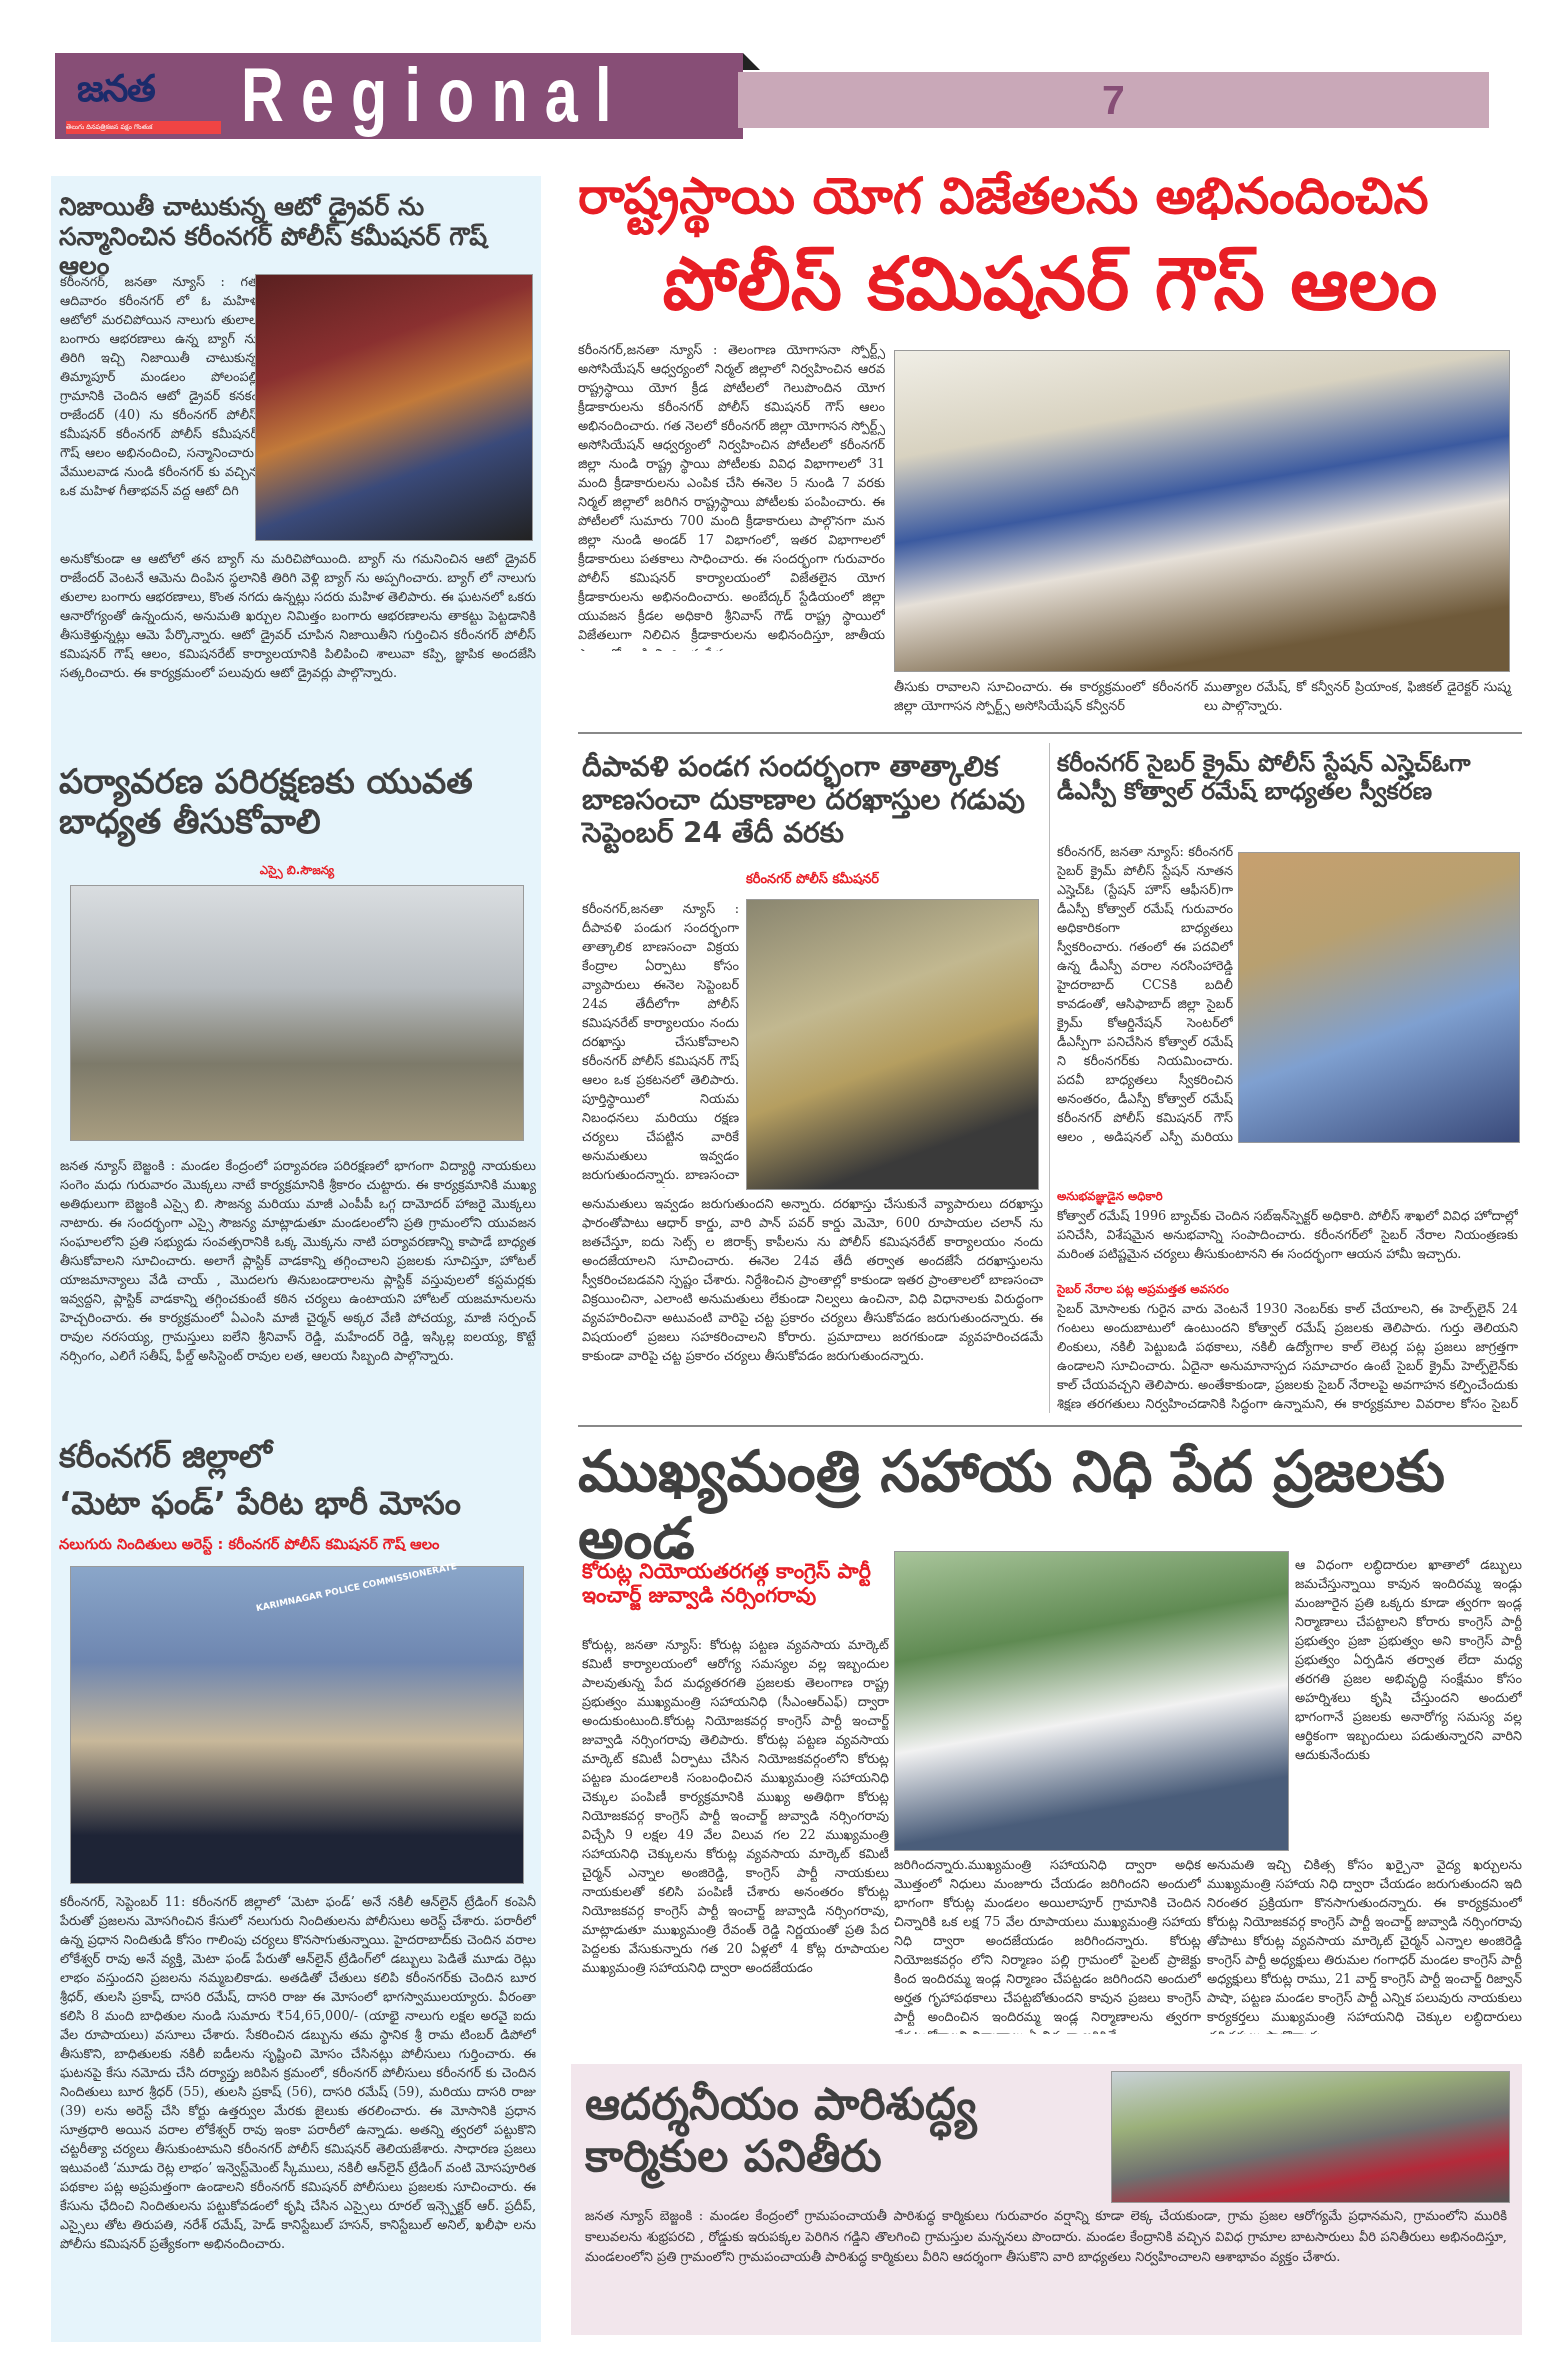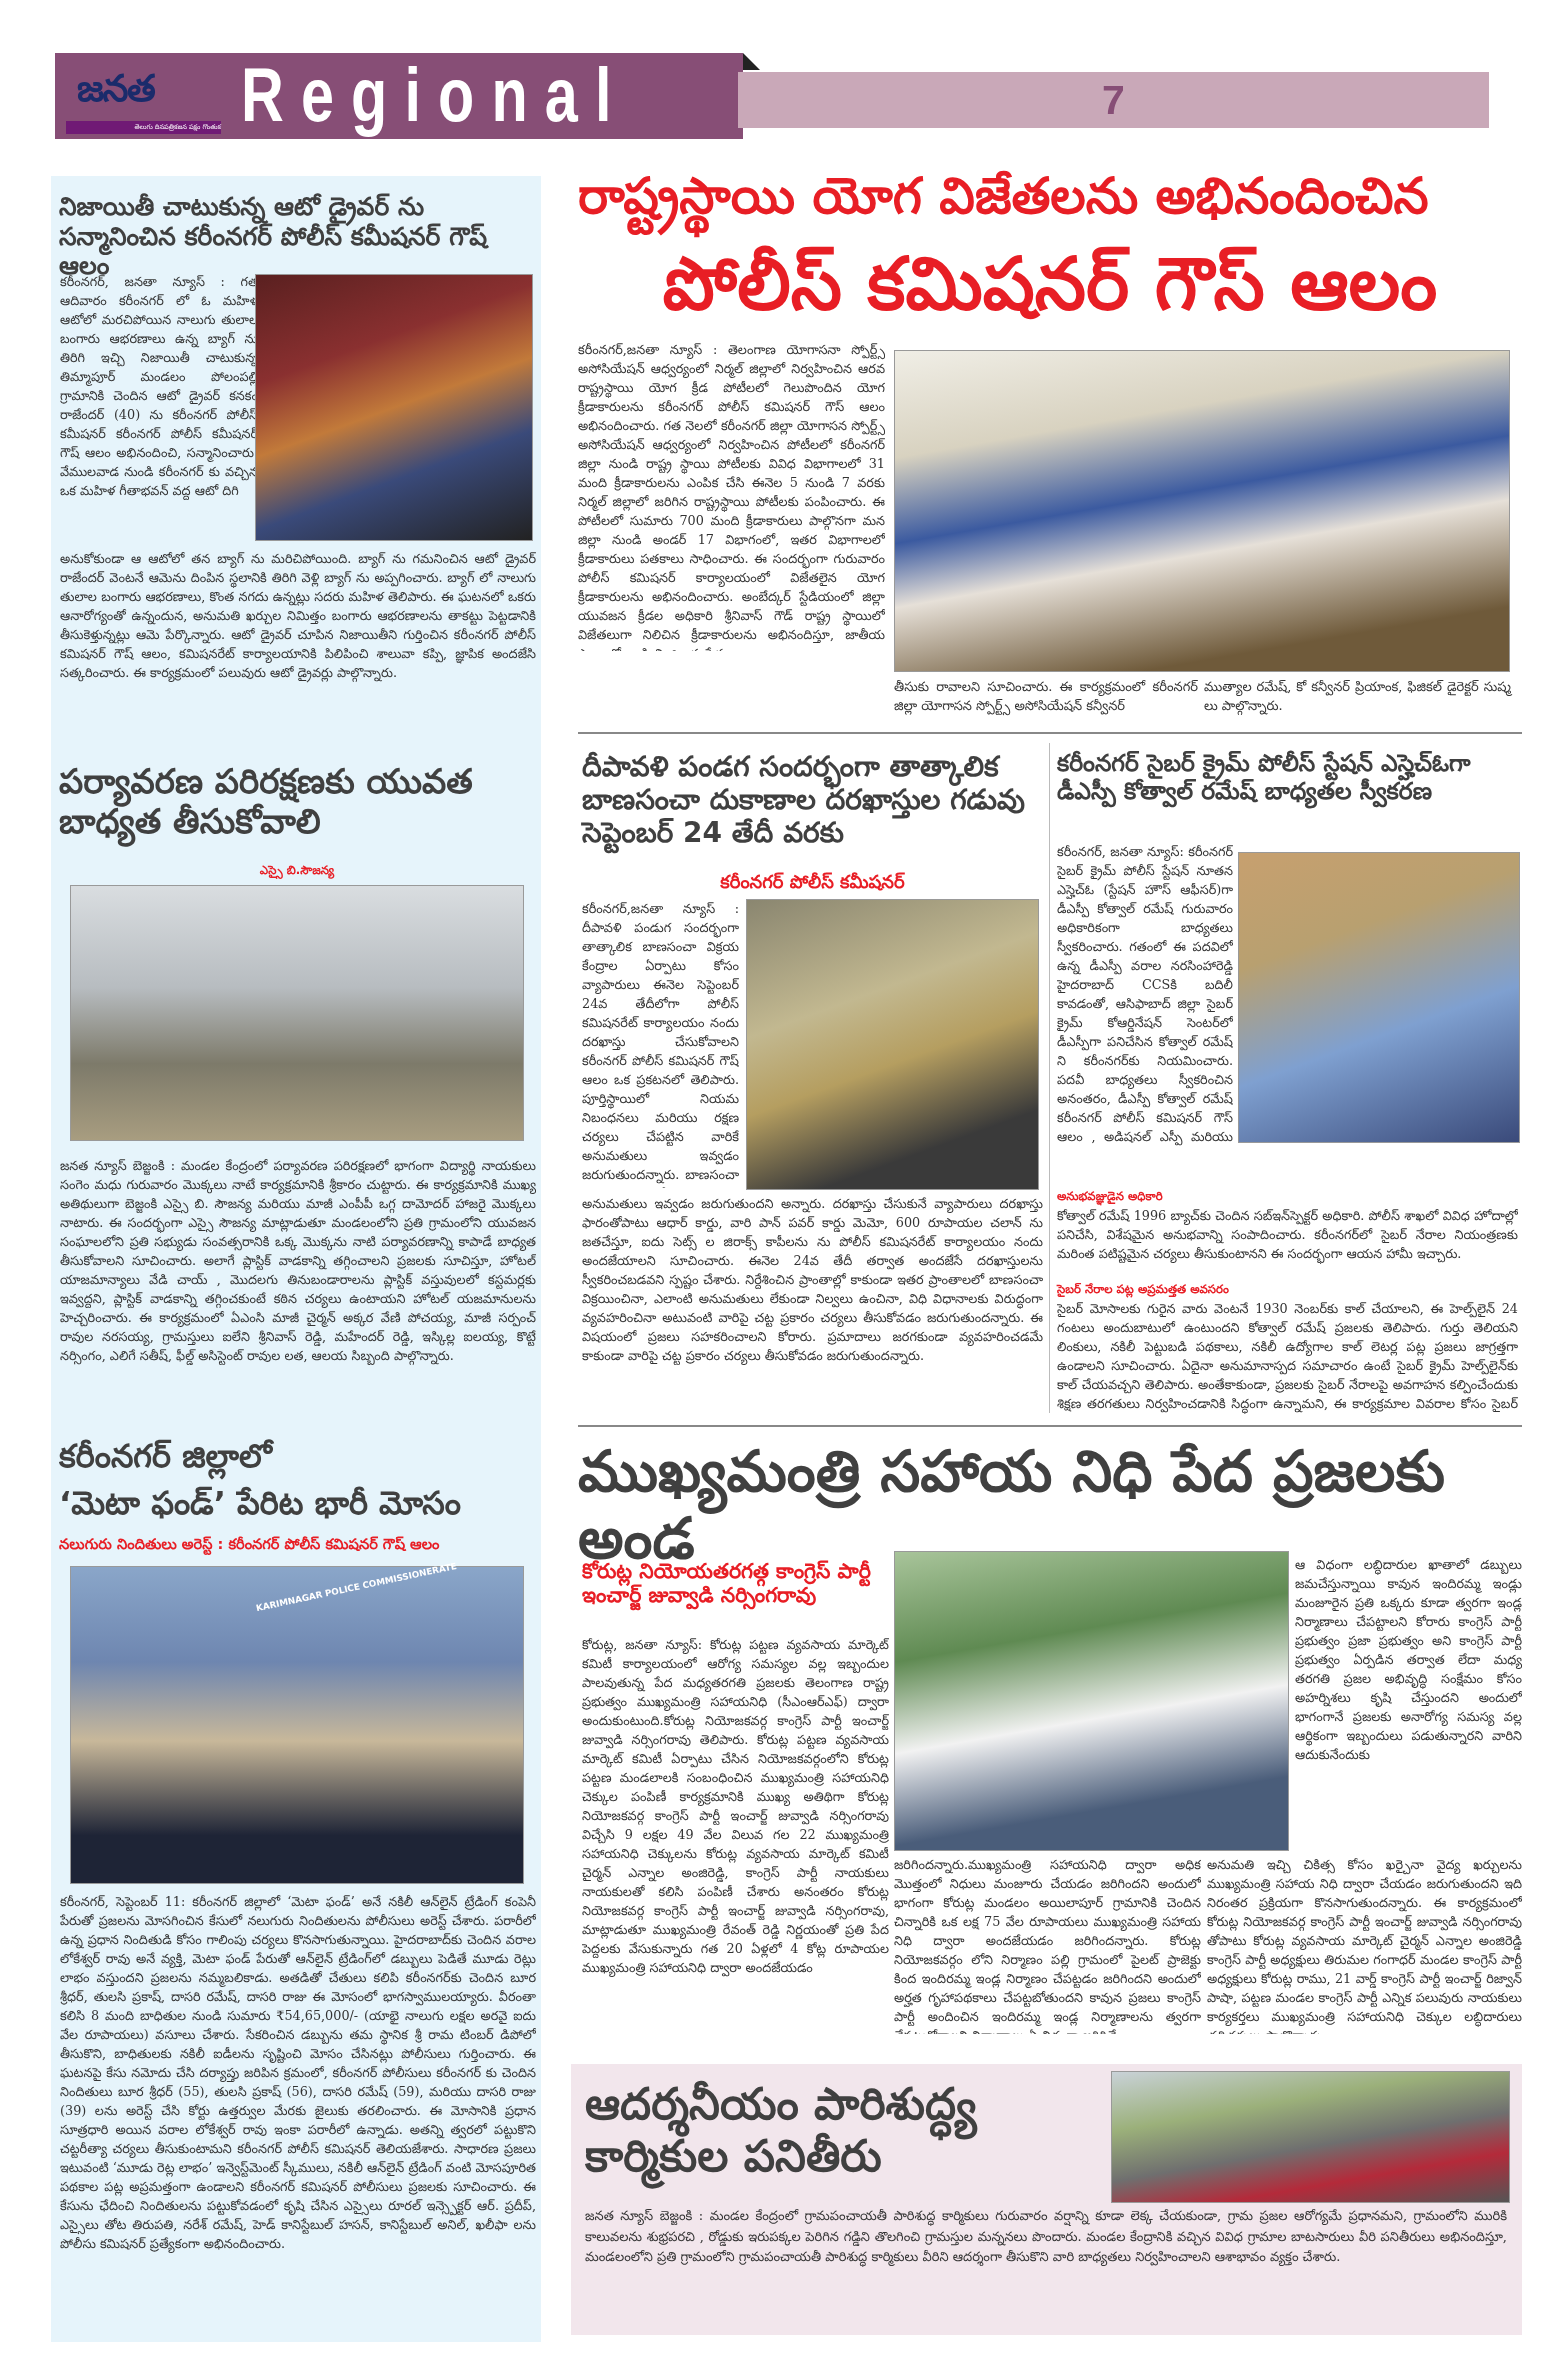--- a/index.html
+++ b/index.html
@@ -1,20 +1,20 @@
 <!DOCTYPE html>
 <html style="font-size:11.7px"><head>
 <meta charset="utf-8">
 <style>
 *{box-sizing:border-box;margin:0;padding:0}
 body{width:1556px;height:2377px;background:#fff;font-family:"DejaVu Serif",serif;color:#222;position:relative;overflow:hidden}
 .abs{position:absolute}
 .masthead{left:55px;top:53px;width:688px;height:86px;background:#874e76}
 .logo-word{left:77px;top:67px;font-family:"DejaVu Sans",sans-serif;font-weight:bold;font-size:37px;color:#1a2b6b;letter-spacing:-1.5px}
-.logo-band{left:66px;top:121px;width:155px;height:13px;background:#701a75;color:#fff;font-size:6.6px;font-family:"DejaVu Sans",sans-serif;display:flex;justify-content:flex-end;align-items:center}
+.logo-band{left:66px;top:121px;width:155px;height:13px;background:#ef4444;color:#fff;font-size:6.6px;font-family:"DejaVu Sans",sans-serif;display:flex;justify-content:flex-start;align-items:center}
 .section-title{left:241px;top:51px;font-family:"Liberation Sans",sans-serif;font-weight:bold;font-size:76px;color:#fff;letter-spacing:22px;transform:scaleX(0.78);transform-origin:left top;line-height:88px}
 .tri{left:743px;top:53px;width:0;height:0;border-top:17.6px solid transparent;border-left:17.6px solid #222}
 .infobar{left:738px;top:72px;width:751px;height:56px;background:#c9a8b8;display:flex;align-items:center}
 .info-url{width:351px;text-align:center;font-family:"Liberation Sans",sans-serif;font-size:26px;color:#222;border-right:1.5px solid #fff;height:100%;line-height:56px}
 .info-date{width:333px;text-align:center;font-family:"DejaVu Sans",sans-serif;font-weight:bold;font-size:22px;color:#222;border-right:1.5px solid #fff;height:100%;line-height:56px}
 .info-page{flex:1;text-align:center;font-family:"Liberation Sans",sans-serif;font-weight:bold;font-size:41px;color:#874e76;line-height:56px}
 .lcol{left:51px;top:176px;width:490px;height:2166px;background:#e6f4fb}
 .hl{font-family:"DejaVu Sans",sans-serif;font-weight:bold;color:#404040;line-height:1.18}
 .red{color:#e81e25}
 .body{font-family:"DejaVu Serif",serif;font-size:12.8px;line-height:19px;color:#333;text-align:justify}
@@ -63,21 +63,21 @@
 <div class="abs hl red" style="left:578px;top:167px;width:944px;font-size:50px;text-align:left">రాష్ట్రస్థాయి యోగ విజేతలను అభినందించిన</div>
 <div class="abs hl red" style="left:578px;top:241px;width:944px;font-size:73px;text-align:center">పోలీస్ కమిషనర్ గౌస్ ఆలం</div>
 <div class="abs body" style="left:578px;top:340px;width:307px;height:311px;overflow:hidden">కరీంనగర్,జనతా న్యూస్ : తెలంగాణ యోగాసనా స్పోర్ట్స్ అసోసియేషన్ ఆధ్వర్యంలో నిర్మల్ జిల్లాలో నిర్వహించిన ఆరవ రాష్ట్రస్థాయి యోగ క్రీడ పోటీలలో గెలుపొందిన యోగ క్రీడాకారులను కరీంనగర్ పోలీస్ కమిషనర్ గౌస్ ఆలం అభినందించారు. గత నెలలో కరీంనగర్ జిల్లా యోగాసన స్పోర్ట్స్ అసోసియేషన్ ఆధ్వర్యంలో నిర్వహించిన పోటీలలో కరీంనగర్ జిల్లా నుండి రాష్ట్ర స్థాయి పోటీలకు వివిధ విభాగాలలో 31 మంది క్రీడాకారులను ఎంపిక చేసి ఈనెల 5 నుండి 7 వరకు నిర్మల్ జిల్లాలో జరిగిన రాష్ట్రస్థాయి పోటీలకు పంపించారు. ఈ పోటీలలో సుమారు 700 మంది క్రీడాకారులు పాల్గొనగా మన జిల్లా నుండి అండర్ 17 విభాగంలో, ఇతర విభాగాలలో క్రీడాకారులు పతకాలు సాధించారు. ఈ సందర్భంగా గురువారం పోలీస్ కమిషనర్ కార్యాలయంలో విజేతలైన యోగ క్రీడాకారులను అభినందించారు. అంబేద్కర్ స్టేడియంలో జిల్లా యువజన క్రీడల అధికారి శ్రీనివాస్ గౌడ్ రాష్ట్ర స్థాయిలో విజేతలుగా నిలిచిన క్రీడాకారులను అభినందిస్తూ, జాతీయ స్థాయిలో రాణించి జిల్లాకు పేరు</div>
 <div class="abs photo" style="left:894px;top:350px;width:616px;height:322px;background:linear-gradient(170deg,#f0eee6,#d8d2c0 25%,#3b5aa0 45%,#e6e0d8 60%,#6f5a3a 85%)"></div>
 <div class="abs caption" style="left:894px;top:677px;width:304px">తీసుకు రావాలని సూచించారు. ఈ కార్యక్రమంలో కరీంనగర్ జిల్లా యోగాసన స్పోర్ట్స్ అసోసియేషన్ కన్వీనర్</div>
 <div class="abs caption" style="left:1204px;top:677px;width:307px">ముత్యాల రమేష్, కో కన్వీనర్ ప్రియాంక, ఫిజికల్ డైరెక్టర్ సుష్మ లు పాల్గొన్నారు.</div>
 
 <div class="abs rule" style="left:578px;top:732px;width:944px;height:1.5px"></div>
 
 <div class="abs hl" style="left:582px;top:750px;width:461px;font-size:28px">దీపావళి పండగ సందర్భంగా తాత్కాలిక బాణసంచా దుకాణాల దరఖాస్తుల గడువు సెప్టెంబర్ 24 తేదీ వరకు</div>
-<div class="abs sub" style="left:582px;top:871px;width:461px;text-align:center;font-size:18px">కరీంనగర్ పోలీస్ కమీషనర్</div>
+<div class="abs sub" style="left:582px;top:871px;width:461px;text-align:center;font-size:13px">కరీంనగర్ పోలీస్ కమీషనర్</div>
 <div class="abs body" style="left:582px;top:899px;width:157px;height:289px;overflow:hidden">కరీంనగర్,జనతా న్యూస్ : దీపావళి పండుగ సందర్భంగా తాత్కాలిక బాణసంచా విక్రయ కేంద్రాల ఏర్పాటు కోసం వ్యాపారులు ఈనెల సెప్టెంబర్ 24వ తేదీలోగా పోలీస్ కమిషనరేట్ కార్యాలయం నందు దరఖాస్తు చేసుకోవాలని కరీంనగర్ పోలీస్ కమిషనర్ గౌష్ ఆలం ఒక ప్రకటనలో తెలిపారు. పూర్తిస్థాయిలో నియమ నిబంధనలు మరియు రక్షణ చర్యలు చేపట్టిన వారికే అనుమతులు ఇవ్వడం జరుగుతుందన్నారు. బాణసంచా విక్రయాలు జరిపే వ్యాపారులు వివిధ ప్రభుత్వ శాఖల నిర్దేశించిన పత్రాలు పొందిన తర్వాతే దరఖాస్తులు సమర్పించాలని తెలిపారు. అనంతరం ఆ ప్రాంతంలో భద్రత చర్యలు పరిశీలించి,</div>
 <div class="abs photo" style="left:746px;top:899px;width:293px;height:291px;background:linear-gradient(160deg,#8a8670,#c2b890 35%,#b59e60 55%,#3a3a3a 80%)"></div>
 <div class="abs body" style="left:582px;top:1194px;width:461px;height:220px;overflow:hidden">అనుమతులు ఇవ్వడం జరుగుతుందని అన్నారు. దరఖాస్తు చేసుకునే వ్యాపారులు దరఖాస్తు ఫారంతోపాటు ఆధార్ కార్డు, వారి పాన్ పవర్ కార్డు మెమో, 600 రూపాయల చలాన్ ను జతచేస్తూ, ఐదు సెట్స్ ల జిరాక్స్ కాపీలను ను పోలీస్ కమిషనరేట్ కార్యాలయం నందు అందజేయాలని సూచించారు. ఈనెల 24వ తేదీ తర్వాత అందజేసే దరఖాస్తులను స్వీకరించబడవని స్పష్టం చేశారు. నిర్దేశించిన ప్రాంతాల్లో కాకుండా ఇతర ప్రాంతాలలో బాణసంచా విక్రయించినా, ఎలాంటి అనుమతులు లేకుండా నిల్వలు ఉంచినా, విధి విధానాలకు విరుద్ధంగా వ్యవహరించినా అటువంటి వారిపై చట్ట ప్రకారం చర్యలు తీసుకోవడం జరుగుతుందన్నారు. ఈ విషయంలో ప్రజలు సహకరించాలని కోరారు. ప్రమాదాలు జరగకుండా వ్యవహరించడమే కాకుండా వారిపై చట్ట ప్రకారం చర్యలు తీసుకోవడం జరుగుతుందన్నారు.</div>
 
 <div class="abs vrule" style="left:1049px;top:743px;height:670px"></div>
 
 <div class="abs hl" style="left:1057px;top:750px;width:465px;font-size:23.4px">కరీంనగర్ సైబర్ క్రైమ్ పోలీస్ స్టేషన్ ఎస్హెచ్ఓగా డీఎస్పీ కోత్వాల్ రమేష్ బాధ్యతల స్వీకరణ</div>
 <div class="abs body" style="left:1057px;top:842px;width:176px;height:304px;overflow:hidden">కరీంనగర్, జనతా న్యూస్: కరీంనగర్ సైబర్ క్రైమ్ పోలీస్ స్టేషన్ నూతన ఎస్హెచ్ఓ (స్టేషన్ హౌస్ ఆఫీసర్)గా డీఎస్పీ కోత్వాల్ రమేష్ గురువారం అధికారికంగా బాధ్యతలు స్వీకరించారు. గతంలో ఈ పదవిలో ఉన్న డీఎస్పీ వరాల నరసింహారెడ్డి హైదరాబాద్ CCSకి బదిలీ కావడంతో, ఆసిఫాబాద్ జిల్లా సైబర్ క్రైమ్ కోఆర్డినేషన్ సెంటర్‌లో డీఎస్పీగా పనిచేసిన కోత్వాల్ రమేష్ ని కరీంనగర్‌కు నియమించారు. పదవీ బాధ్యతలు స్వీకరించిన అనంతరం, డీఎస్పీ కోత్వాల్ రమేష్ కరీంనగర్ పోలీస్ కమిషనర్ గౌస్ ఆలం , అడిషనల్ ఎస్పీ మరియు ఇతర ఉన్నతాధికారులను మర్యాదపూర్వకంగా కలుసుకున్నారు.</div>
 <div class="abs photo" style="left:1238px;top:852px;width:282px;height:291px;background:linear-gradient(160deg,#c7a06f,#b8a070 30%,#7fa0d0 60%,#3a4a7a)"></div>
 <div class="abs body" style="left:1057px;top:1149px;width:461px;height:37px;overflow:hidden"></div>

